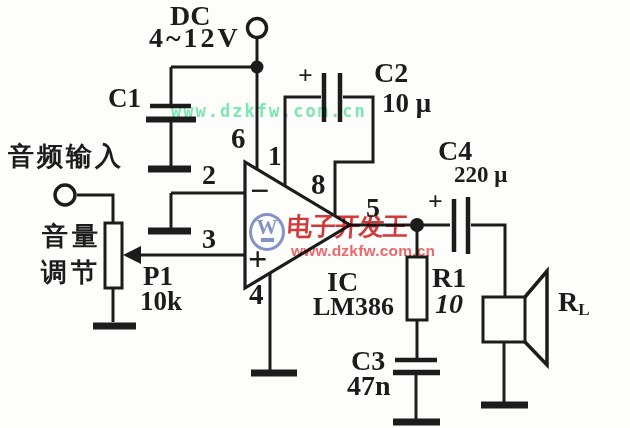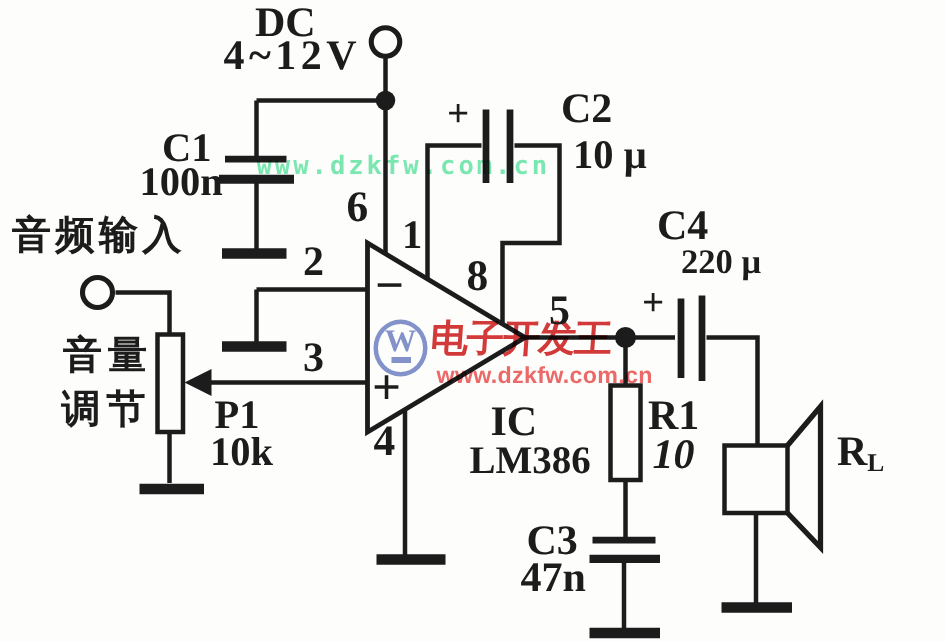--- a/index.html
+++ b/index.html
@@ -95,21 +95,20 @@
     <span class="wm-logo-letter">W</span>
     <div class="wm-logo-bar"></div>
   </div>
   <div class="wm wm-brand">电子开发王</div>
   <div class="wm wm-redurl">www.dzkfw.com.cn</div>
 
   <div class="lbl" style="left:170px;top:2px;font-size:28px;">DC</div>
   <div class="lbl" style="left:149px;top:24px;font-size:28px;letter-spacing:3px;">4~12V</div>
 
   <div class="lbl" style="left:108px;top:85px;font-size:27px;">C1</div>
-  <div class="lbl" style="left:93px;top:108px;font-size:27px;">100n</div>
 
   <div class="lbl" style="left:8px;top:144px;font-size:26px;letter-spacing:3px;">音频输入</div>
   <div class="lbl" style="left:42px;top:224px;font-size:26px;letter-spacing:4px;">音量</div>
   <div class="lbl" style="left:41px;top:260px;font-size:26px;letter-spacing:4px;">调节</div>
 
   <div class="lbl" style="left:143px;top:263px;font-size:27px;">P1</div>
   <div class="lbl" style="left:140px;top:288px;font-size:27px;">10k</div>
 
   <div class="lbl" style="left:202px;top:161px;font-size:28px;">2</div>
   <div class="lbl" style="left:202px;top:225px;font-size:28px;">3</div>

